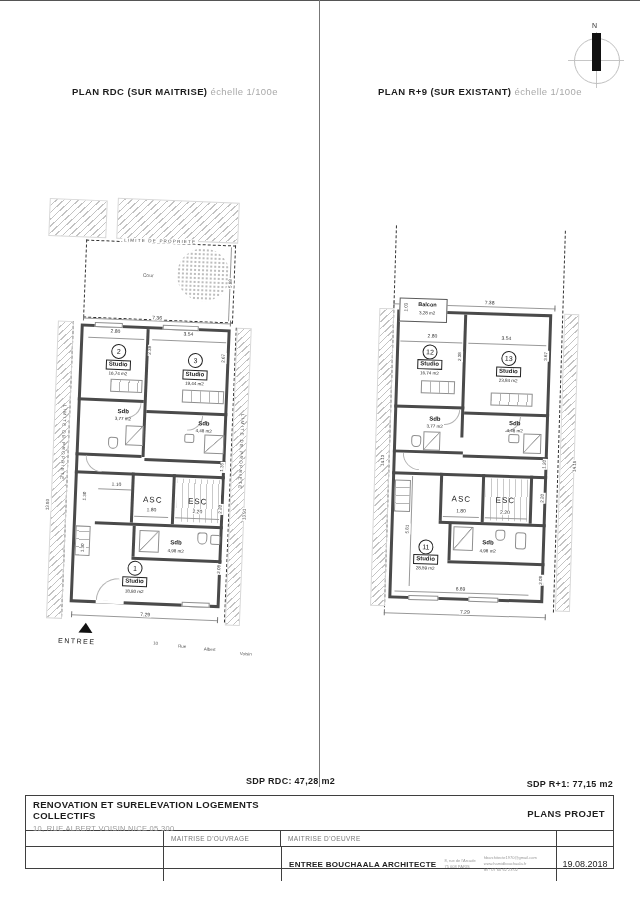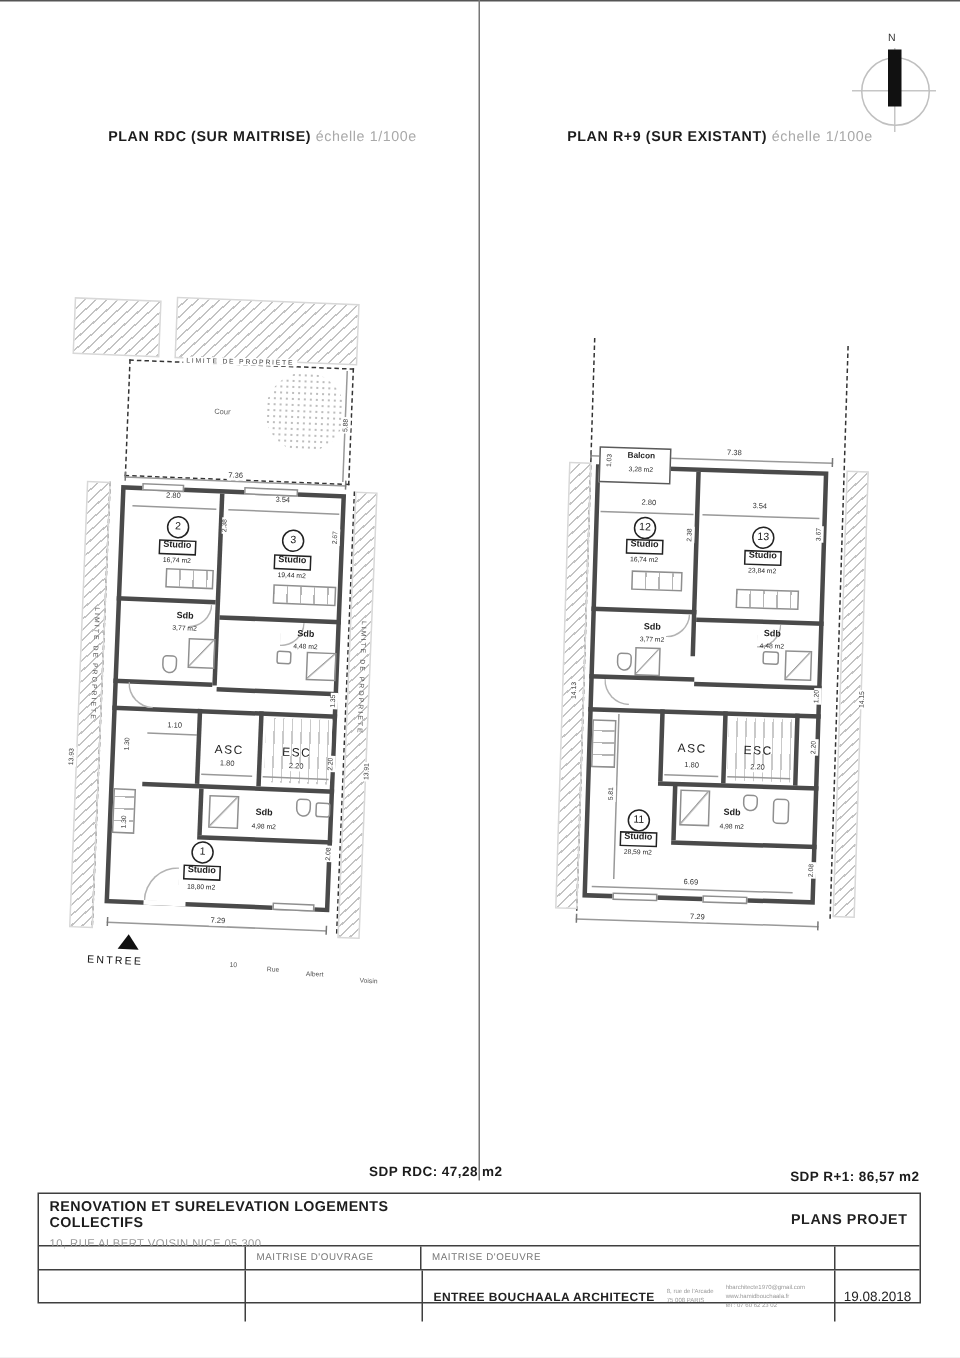--- a/index.html
+++ b/index.html
@@ -278,21 +278,21 @@
 
     <div class="dl" style="left:26px;top:367px;width:134px;"></div>
     <div class="dim" style="left:92px;top:361px;">6.69</div>
     <div class="dl" style="left:16px;top:389px;width:162px;"></div>
     <div class="tick" style="left:16px;top:386px;"></div>
     <div class="tick" style="left:177px;top:386px;"></div>
     <div class="dim" style="left:97px;top:384px;">7.29</div>
   </div>
 
   <div class="sdp" style="left:25px;top:776px;width:310px;">SDP RDC: 47,28 m2</div>
-  <div class="sdp" style="left:305px;top:779px;width:308px;">SDP R+1: 86,57 m2</div>
+  <div class="sdp" style="left:305px;top:779px;width:308px;">SDP R+1: 77,15 m2</div>
 
   <div class="tb" style="left:25px;top:795px;width:589px;height:74px;">
     <div class="row1">
       <div class="cellpad" style="flex:1;">
         <div class="proj">RENOVATION ET SURELEVATION LOGEMENTS COLLECTIFS</div>
         <div class="addr">10, RUE ALBERT VOISIN NICE 05 300</div>
       </div>
       <div class="docname" style="width:160px;text-align:center;">PLANS PROJET</div>
     </div>
     <div class="row2">

